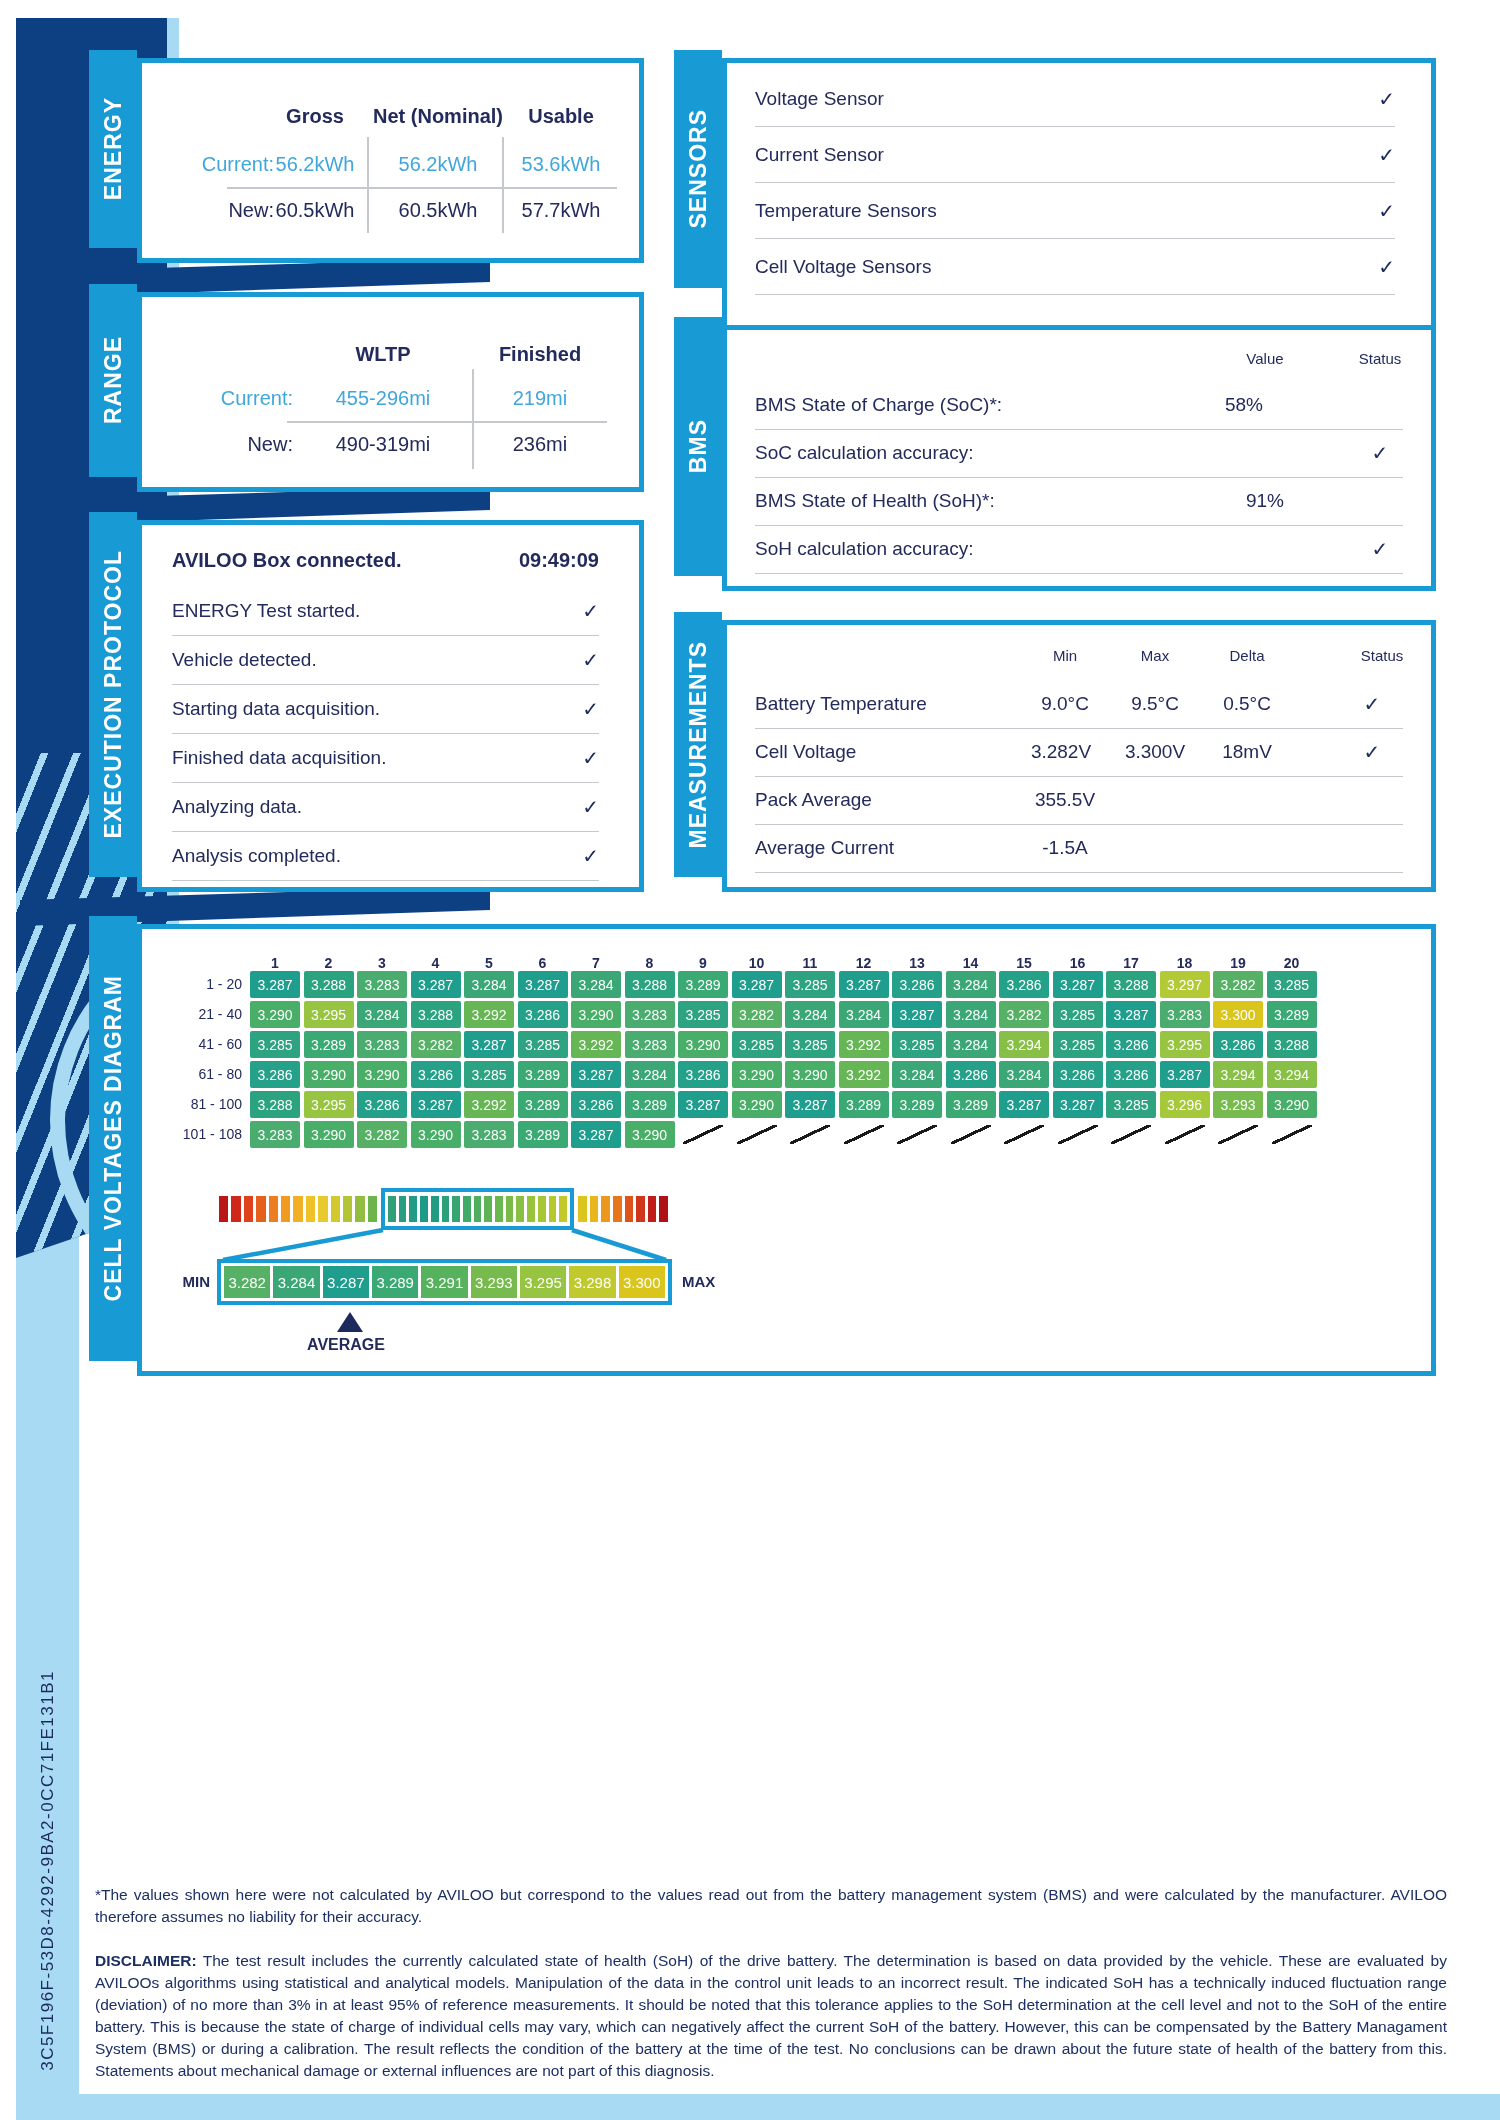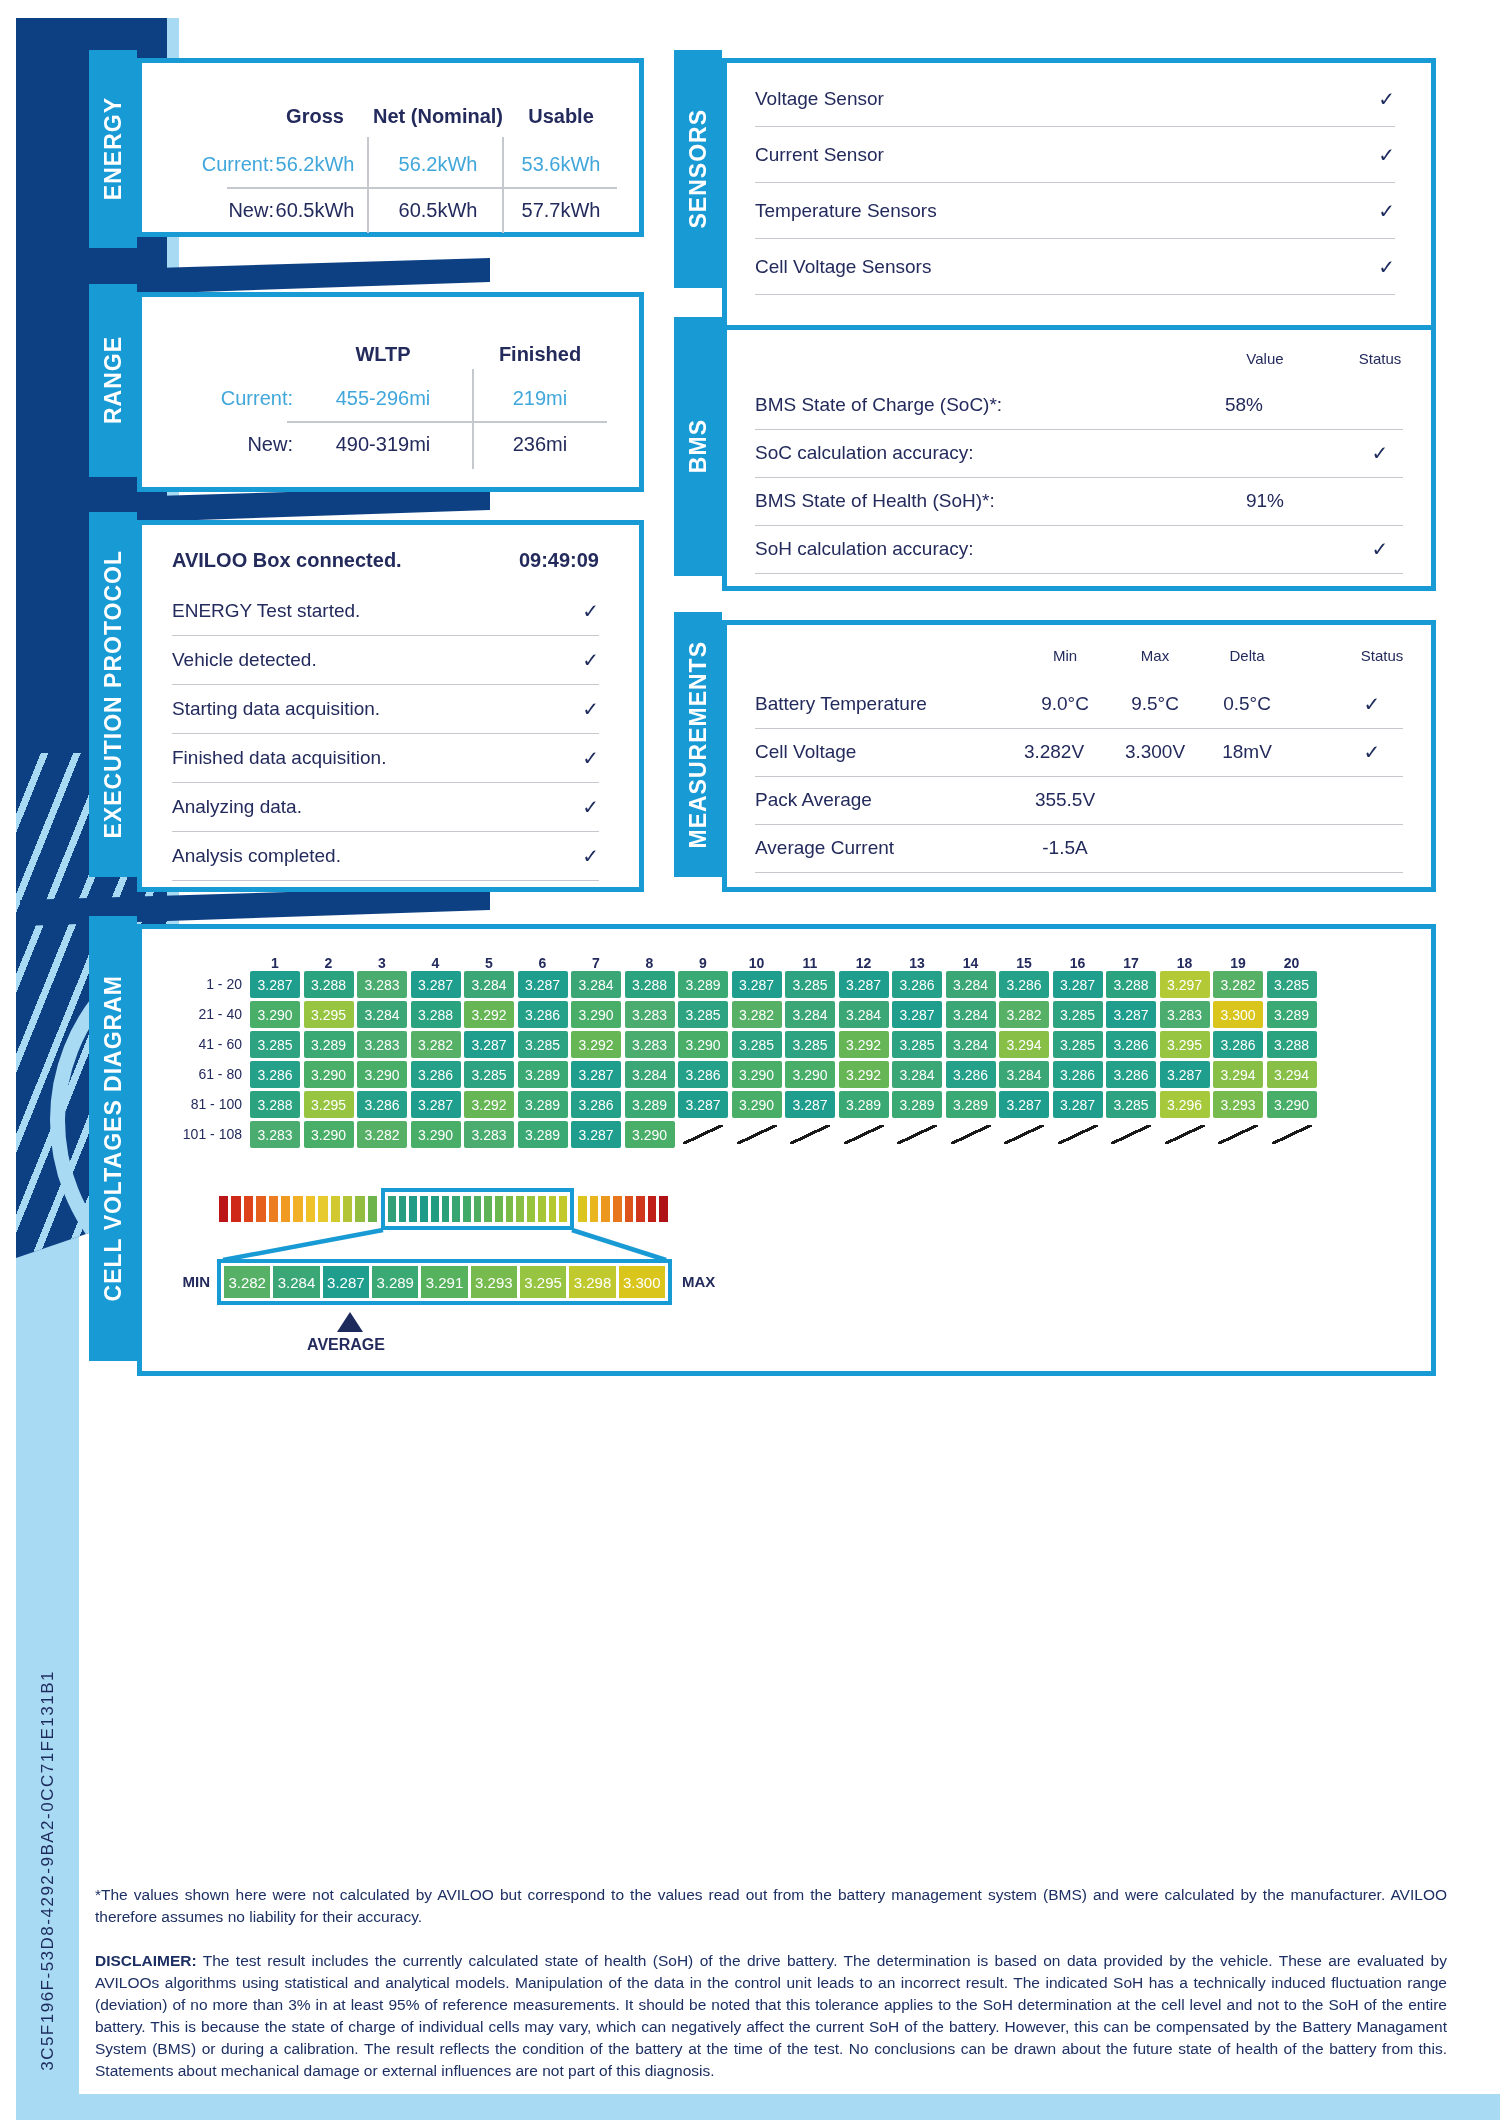--- a/index.html
+++ b/index.html
@@ -26,21 +26,21 @@
   #barcode { position:absolute; left:16px; top:1620px; width:63px; height:500px; display:flex; align-items:center; justify-content:center; z-index:2; }
   #barcode span { writing-mode:vertical-rl; transform:rotate(180deg); font-size:17px; color:#1d2a5c; letter-spacing:1.5px; white-space:nowrap; }
 
   
   .panel { position:absolute; background:#fff; border:5px solid #189ad5; z-index:2; }
   .content { position:absolute; inset:0; }
   .tab { position:absolute; background:#189ad5; z-index:3; display:flex; align-items:center; justify-content:center; }
   .tab span { writing-mode:vertical-rl; transform:rotate(180deg); color:#fff; font-weight:bold; font-size:23px; letter-spacing:1px; white-space:nowrap; }
 
   #tab-energy  { left:89px;  top:50px;  width:48px; height:198px; }
-  #panel-energy{ left:137px; top:58px;  width:507px; height:179px; }
+  #panel-energy{ left:137px; top:58px;  width:507px; height:205px; }
   #tab-range   { left:89px;  top:284px; width:48px; height:193px; }
   #panel-range { left:137px; top:292px; width:507px; height:200px; }
   #tab-exec    { left:89px;  top:512px; width:48px; height:365px; }
   #panel-exec  { left:137px; top:520px; width:507px; height:372px; }
   #tab-cells   { left:89px;  top:916px; width:48px; height:445px; }
   #panel-cells { left:137px; top:924px; width:1299px; height:452px; }
   #tab-sensors { left:674px; top:50px;  width:48px; height:238px; }
   #panel-sensors{ left:722px; top:58px; width:714px; height:288px; }
   #tab-bms     { left:674px; top:317px; width:48px; height:259px; }
   #panel-bms   { left:722px; top:325px; width:714px; height:266px; }
@@ -267,21 +267,21 @@
       <div id="meas-rows">
           <div class="m-row" style="top: 56px;">
             <div class="m-label">Battery Temperature</div>
             <div class="m-cell" style="left: 255px;">9.0°C</div>
             <div class="m-cell" style="left: 345px;">9.5°C</div>
             <div class="m-cell" style="left: 437px;">0.5°C</div>
             <div class="row-check check" style="left: 562px;">✓</div>
           </div>
           <div class="m-row" style="top: 104px;">
             <div class="m-label">Cell Voltage</div>
-            <div class="m-cell" style="left: 244px;">3.282V</div>
+            <div class="m-cell" style="left: 251px;">3.282V</div>
             <div class="m-cell" style="left: 345px;">3.300V</div>
             <div class="m-cell" style="left: 437px;">18mV</div>
             <div class="row-check check" style="left: 562px;">✓</div>
           </div>
           <div class="m-row" style="top: 152px;">
             <div class="m-label">Pack Average</div>
             <div class="m-cell" style="left: 255px;">355.5V</div>
           </div>
           <div class="m-row" style="top: 200px;">
             <div class="m-label">Average Current</div>

